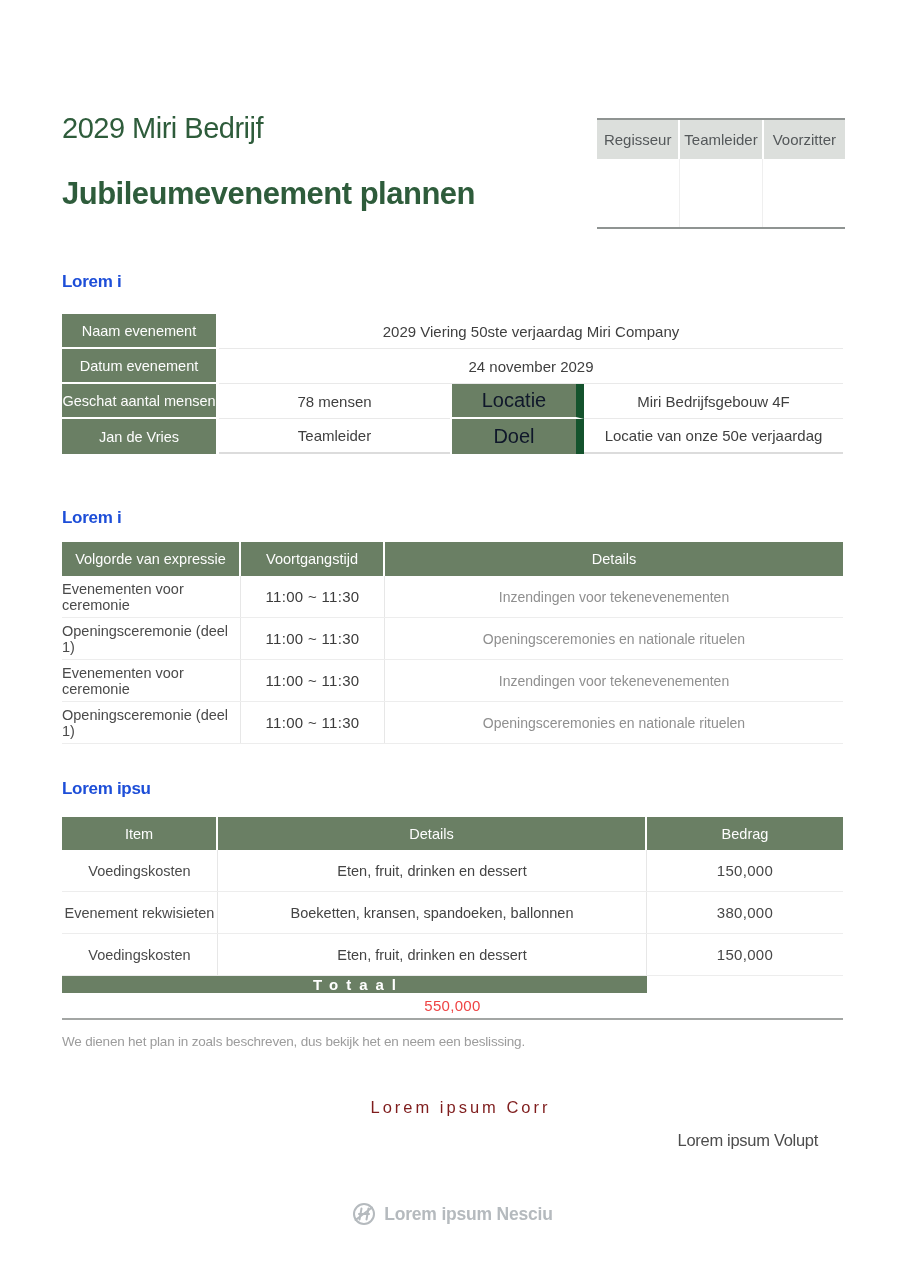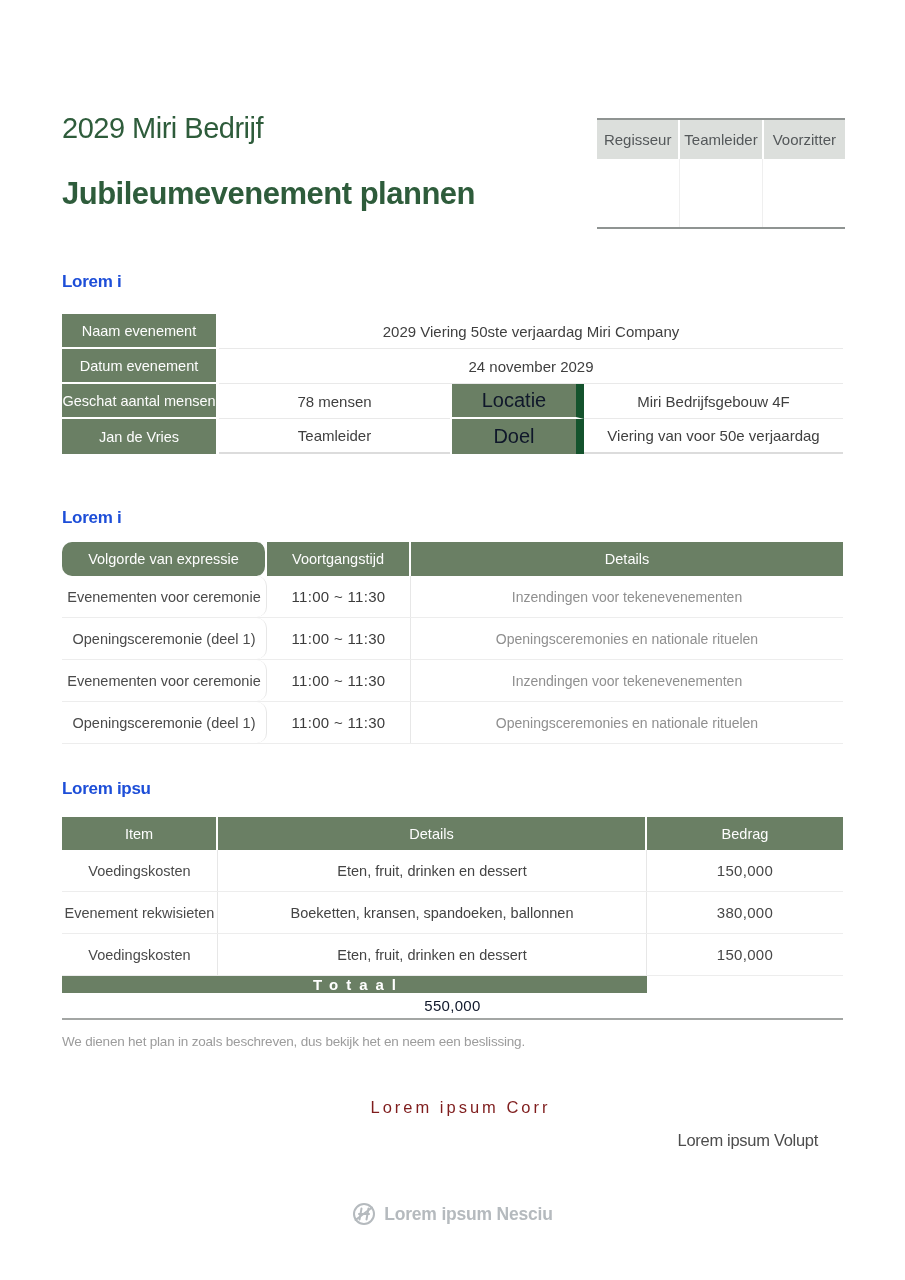--- a/index.html
+++ b/index.html
@@ -62,21 +62,21 @@
   .t1-row:last-child .t1-val { border-bottom:2px solid #dcdcdc; }
   .t1-row:last-child .t1-label, .t1-row:last-child .t1-label2 { border-bottom:none; }
 
   
   .table2 { position:absolute; left:62px; top:542px; width:781px; }
   .t2-head { display:flex; height:34px; }
   .t2-head .hcell {
     background:#6a7f64; color:#fdfdfd; font-size:14.5px; border-right:2px solid #ffffff;
   }
   .t2-head .hcell:last-child { border-right:none; }
-  .t2-c1 { width:205px;border-radius:10px; } .t2-c2 { width:144px; } .t2-c3 { flex:1; }
+  .t2-c1 { width:179px; } .t2-c2 { width:144px; } .t2-c3 { flex:1; }
   .t2-row { display:flex; height:42px; border-bottom:1px solid #ededed; }
   .t2-row .bcell { background:#fff; }
   .t2-row .t2-c1 { font-size:14.5px; color:#4a4a4a; border-right:1px solid #e7e7e7; }
   .t2-row .t2-c2 { font-size:15px; color:#3b3b3b; border-right:1px solid #e7e7e7; letter-spacing:0.3px; }
   .t2-row .t2-c3 { font-size:14px; color:#8f8f8f; }
 
   
   .table3 { position:absolute; left:62px; top:817px; width:781px; }
   .t3-head { display:flex; height:33px; }
   .t3-head .hcell { background:#6a7f64; color:#fdfdfd; font-size:14.5px; border-right:2px solid #ffffff; }
@@ -85,21 +85,21 @@
   .t3-row { display:flex; height:42px; border-bottom:1px solid #ededed;text-align:center; }
   .t3-row .bcell { background:#fff; }
   .t3-row .t3-c1 { font-size:14.5px; color:#4a4a4a; border-right:1px solid #e7e7e7; }
   .t3-row .t3-c2 { font-size:14.5px; color:#444444; border-right:1px solid #e7e7e7; }
   .t3-row .t3-c3 { font-size:15px; color:#474747; letter-spacing:0.3px; }
   .t3-total { display:flex; height:44px; border-bottom:2px solid #a3a6a4;flex-direction:column; }
   .t3-total-bar {
     width:585px; background:#6a7f64; color:#ffffff; font-size:15px; font-weight:700;
     letter-spacing:8px; padding-left:8px;
   }
-  .t3-total-amt { flex:1; background:#fff; font-size:15px; color:#0f172a; letter-spacing:0.3px; }
+  .t3-total-amt { flex:1; background:#fff; font-size:15px; color:#ef4444; letter-spacing:0.3px; }
 
   
   .note { position:absolute; left:62px; top:1034px; font-size:13.5px; color:#9c9c9c; letter-spacing:-0.2px; }
   .sig-center {
     position:absolute; left:8px; top:1098px; width:100%; text-align:center;
     font-size:16.5px; color:#7f1d1d; letter-spacing:3px;
   }
   .sig-right {
     position:absolute; right:87px; top:1131px;
     font-size:16.5px; color:#4d4d4d; letter-spacing:-0.3px;
@@ -147,21 +147,21 @@
     <div class="t1-row">
       <div class="t1-label ccell">Geschat aantal mensen</div>
       <div class="t1-val t1-val-fixed ccell">78 mensen</div>
       <div class="t1-label2 ccell">Locatie</div>
       <div class="t1-val ccell">Miri Bedrijfsgebouw 4F</div>
     </div>
     <div class="t1-row">
       <div class="t1-label ccell">Jan de Vries</div>
       <div class="t1-val t1-val-fixed ccell">Teamleider</div>
       <div class="t1-label2 ccell">Doel</div>
-      <div class="t1-val ccell">Viering van voor 50e verjaardag</div>
+      <div class="t1-val ccell">Locatie van onze 50e verjaardag</div>
     </div>
   </div>
 
   <div class="sec-heading sec2-h">Lorem i</div>
   <div class="table2">
     <div class="t2-head">
       <div class="hcell t2-c1 ccell">Volgorde van expressie</div>
       <div class="hcell t2-c2 ccell">Voortgangstijd</div>
       <div class="hcell t2-c3 ccell">Details</div>
     </div>

